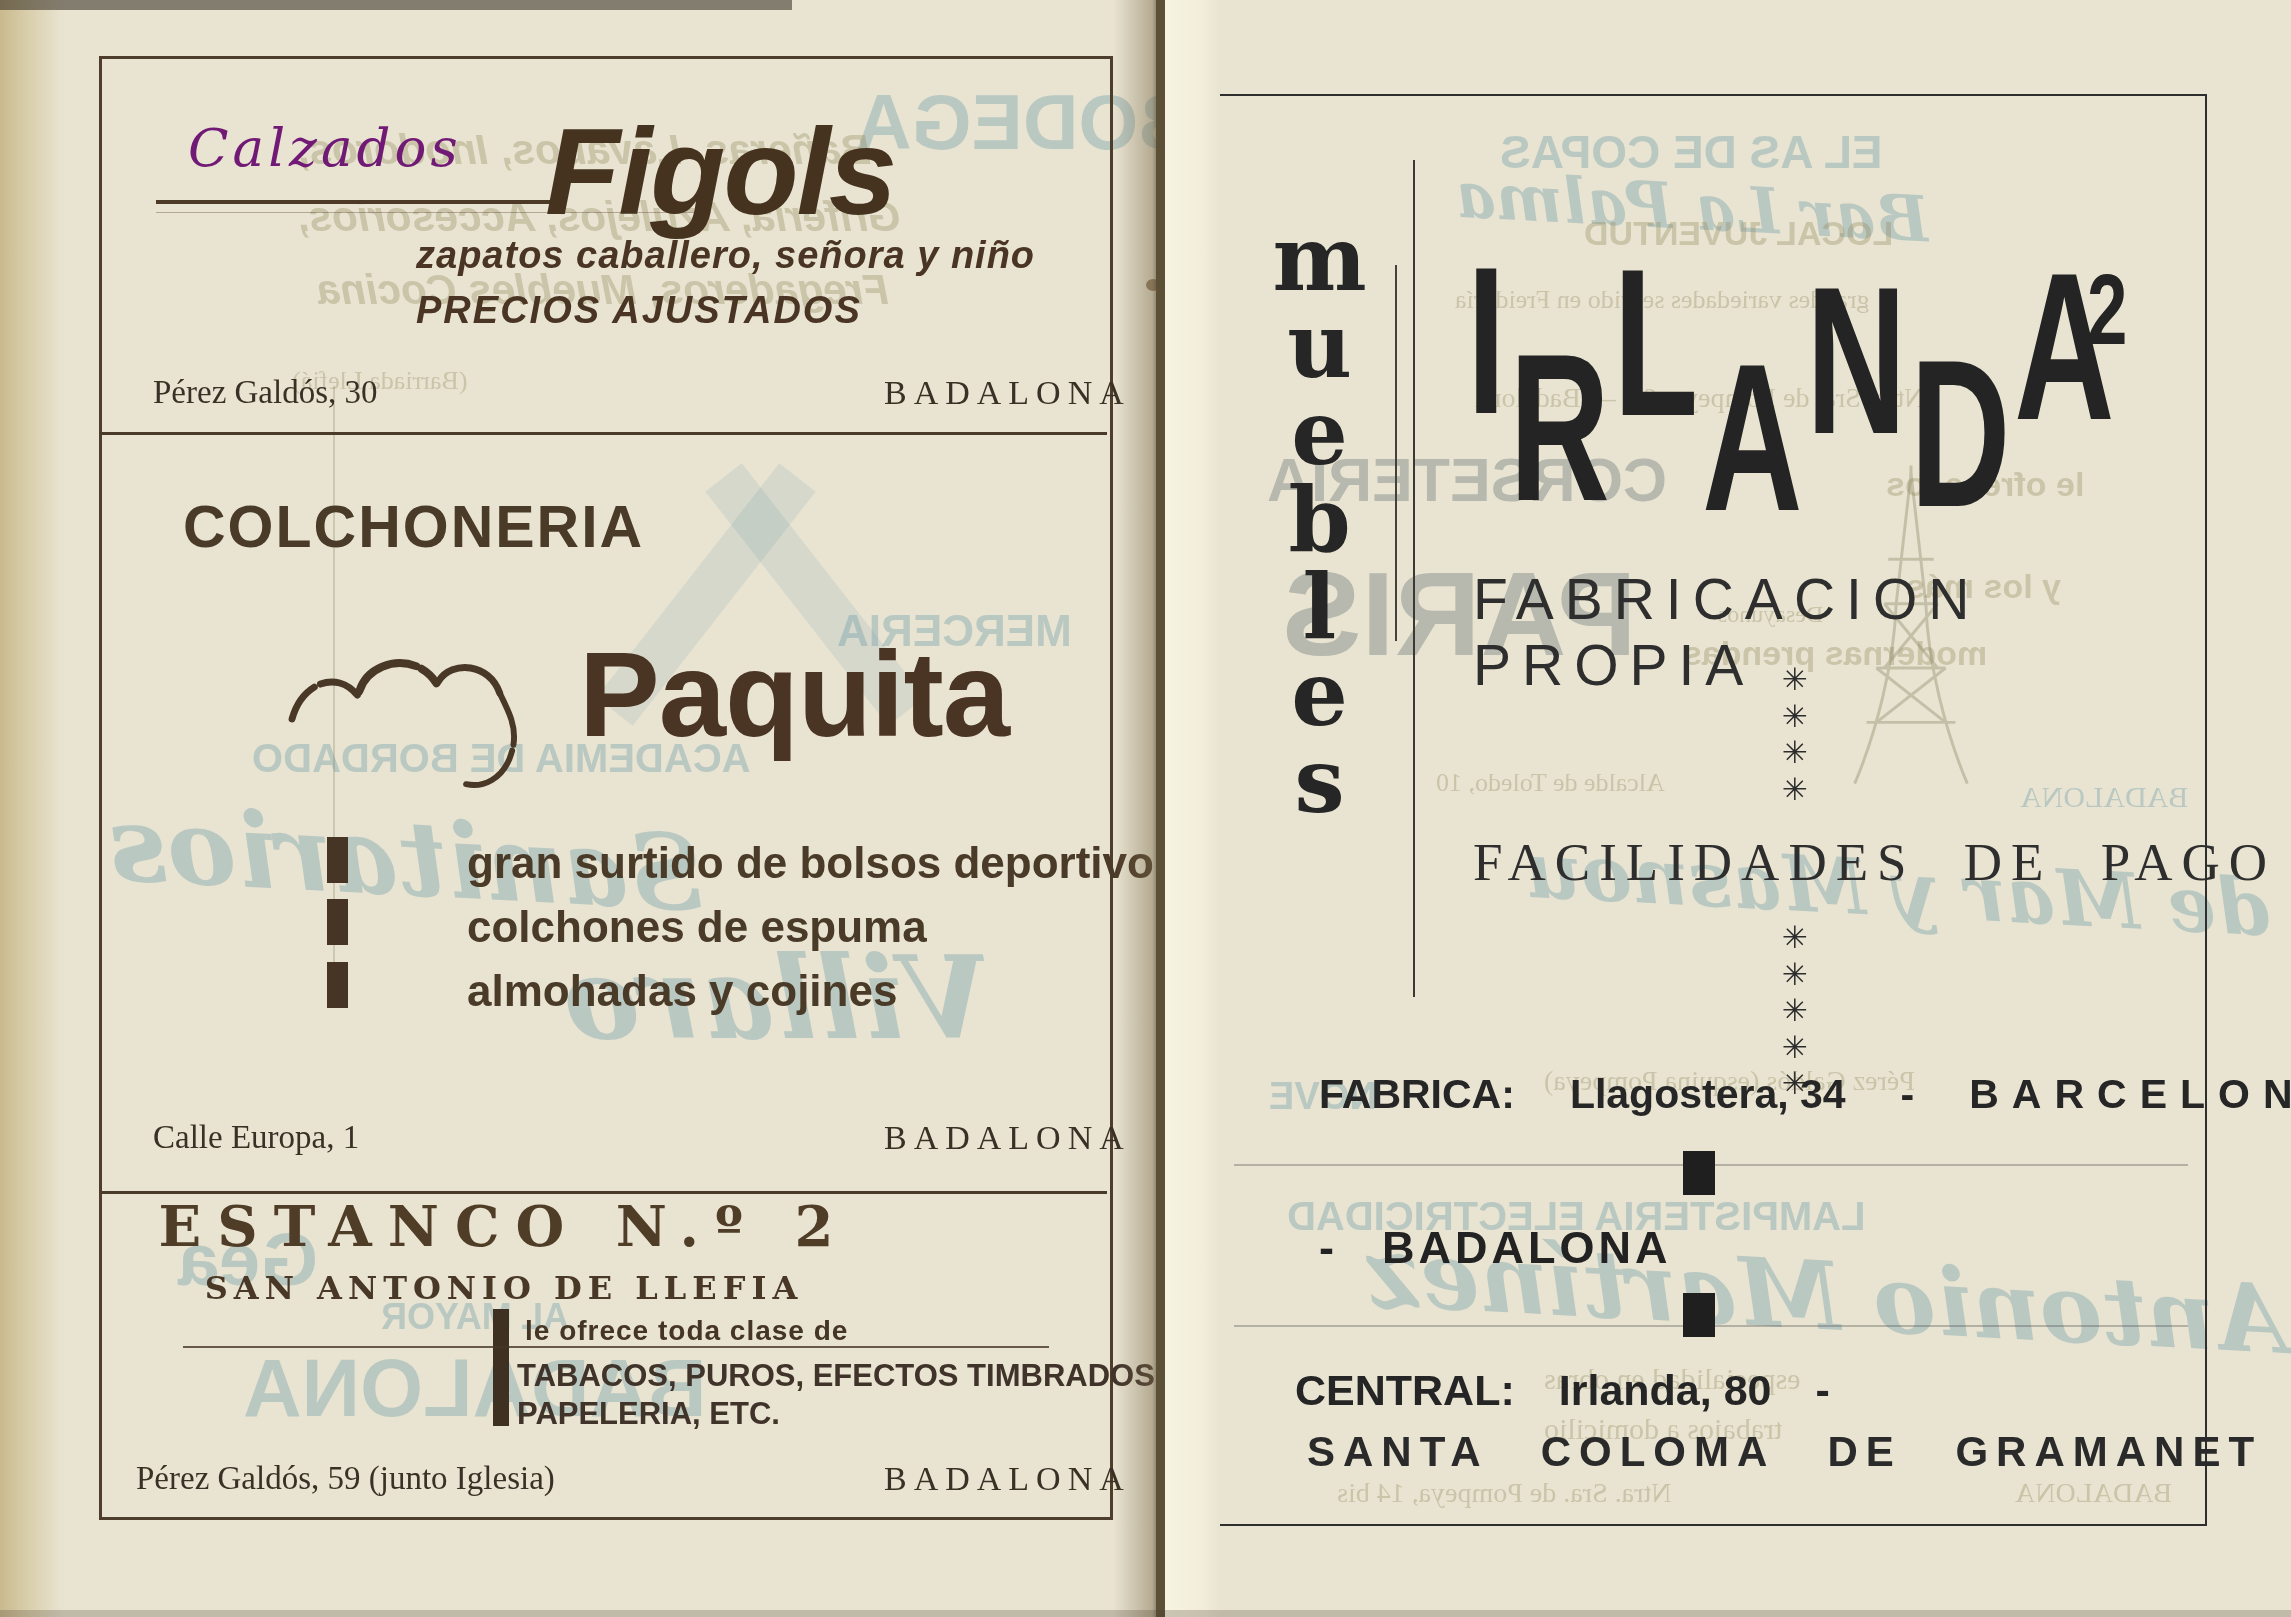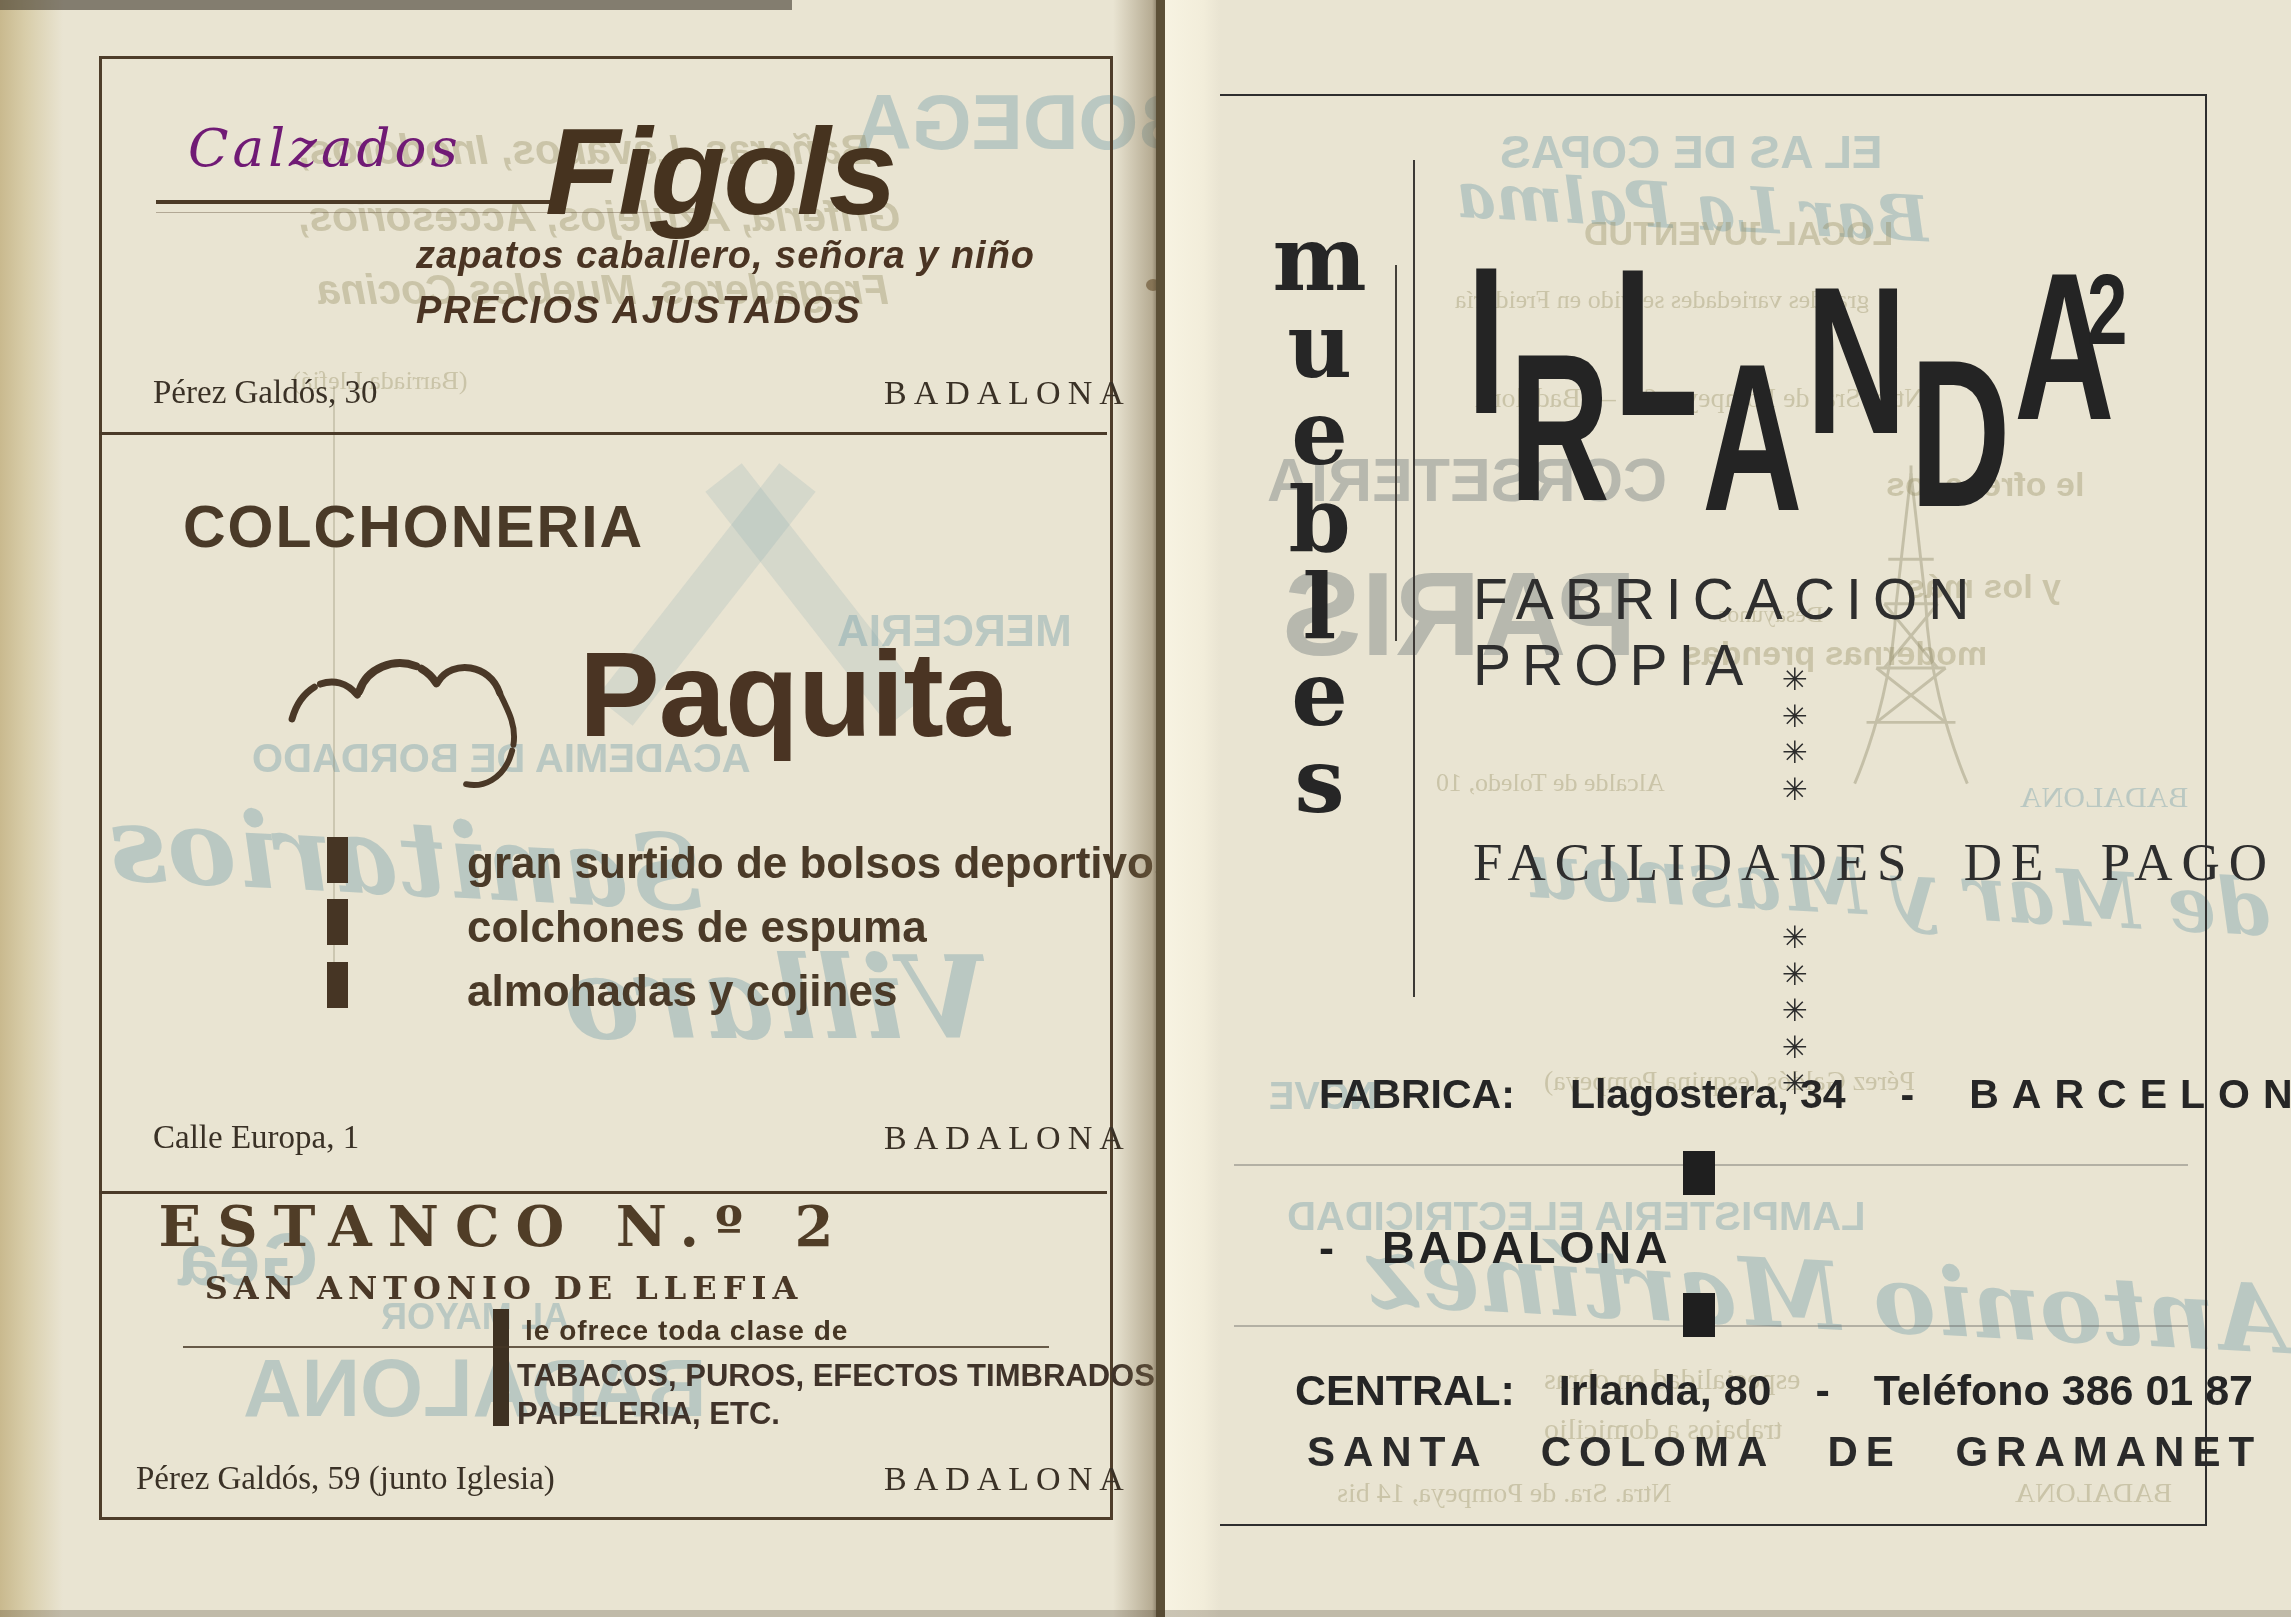--- a/index.html
+++ b/index.html
@@ -216,21 +216,20 @@
   <span style="letter-spacing:4px;">BADALONA</span>
 </div>
 
 <div class="abs faintline" style="top:1325px;"></div>
 <div class="abs sq" style="top:1293px;"></div>
 
 <div class="abs row" id="central-row">
   <span>CENTRAL:</span>
   <span>Irlanda, 80</span>
   <span>-</span>
-  <span>Teléfono 386 01 87</span>
 </div>
 <div class="abs" id="santa">SANTA COLOMA DE GRAMANET</div>
 
 <div id="gutter-shadow" class="abs"></div>
 <div id="gutter-dark" class="abs"></div>
 <div id="gutter-light" class="abs"></div>
 <div id="edge-left" class="abs"></div>
 <div id="edge-top" class="abs"></div>
 <div id="edge-bottom" class="abs"></div>
 

